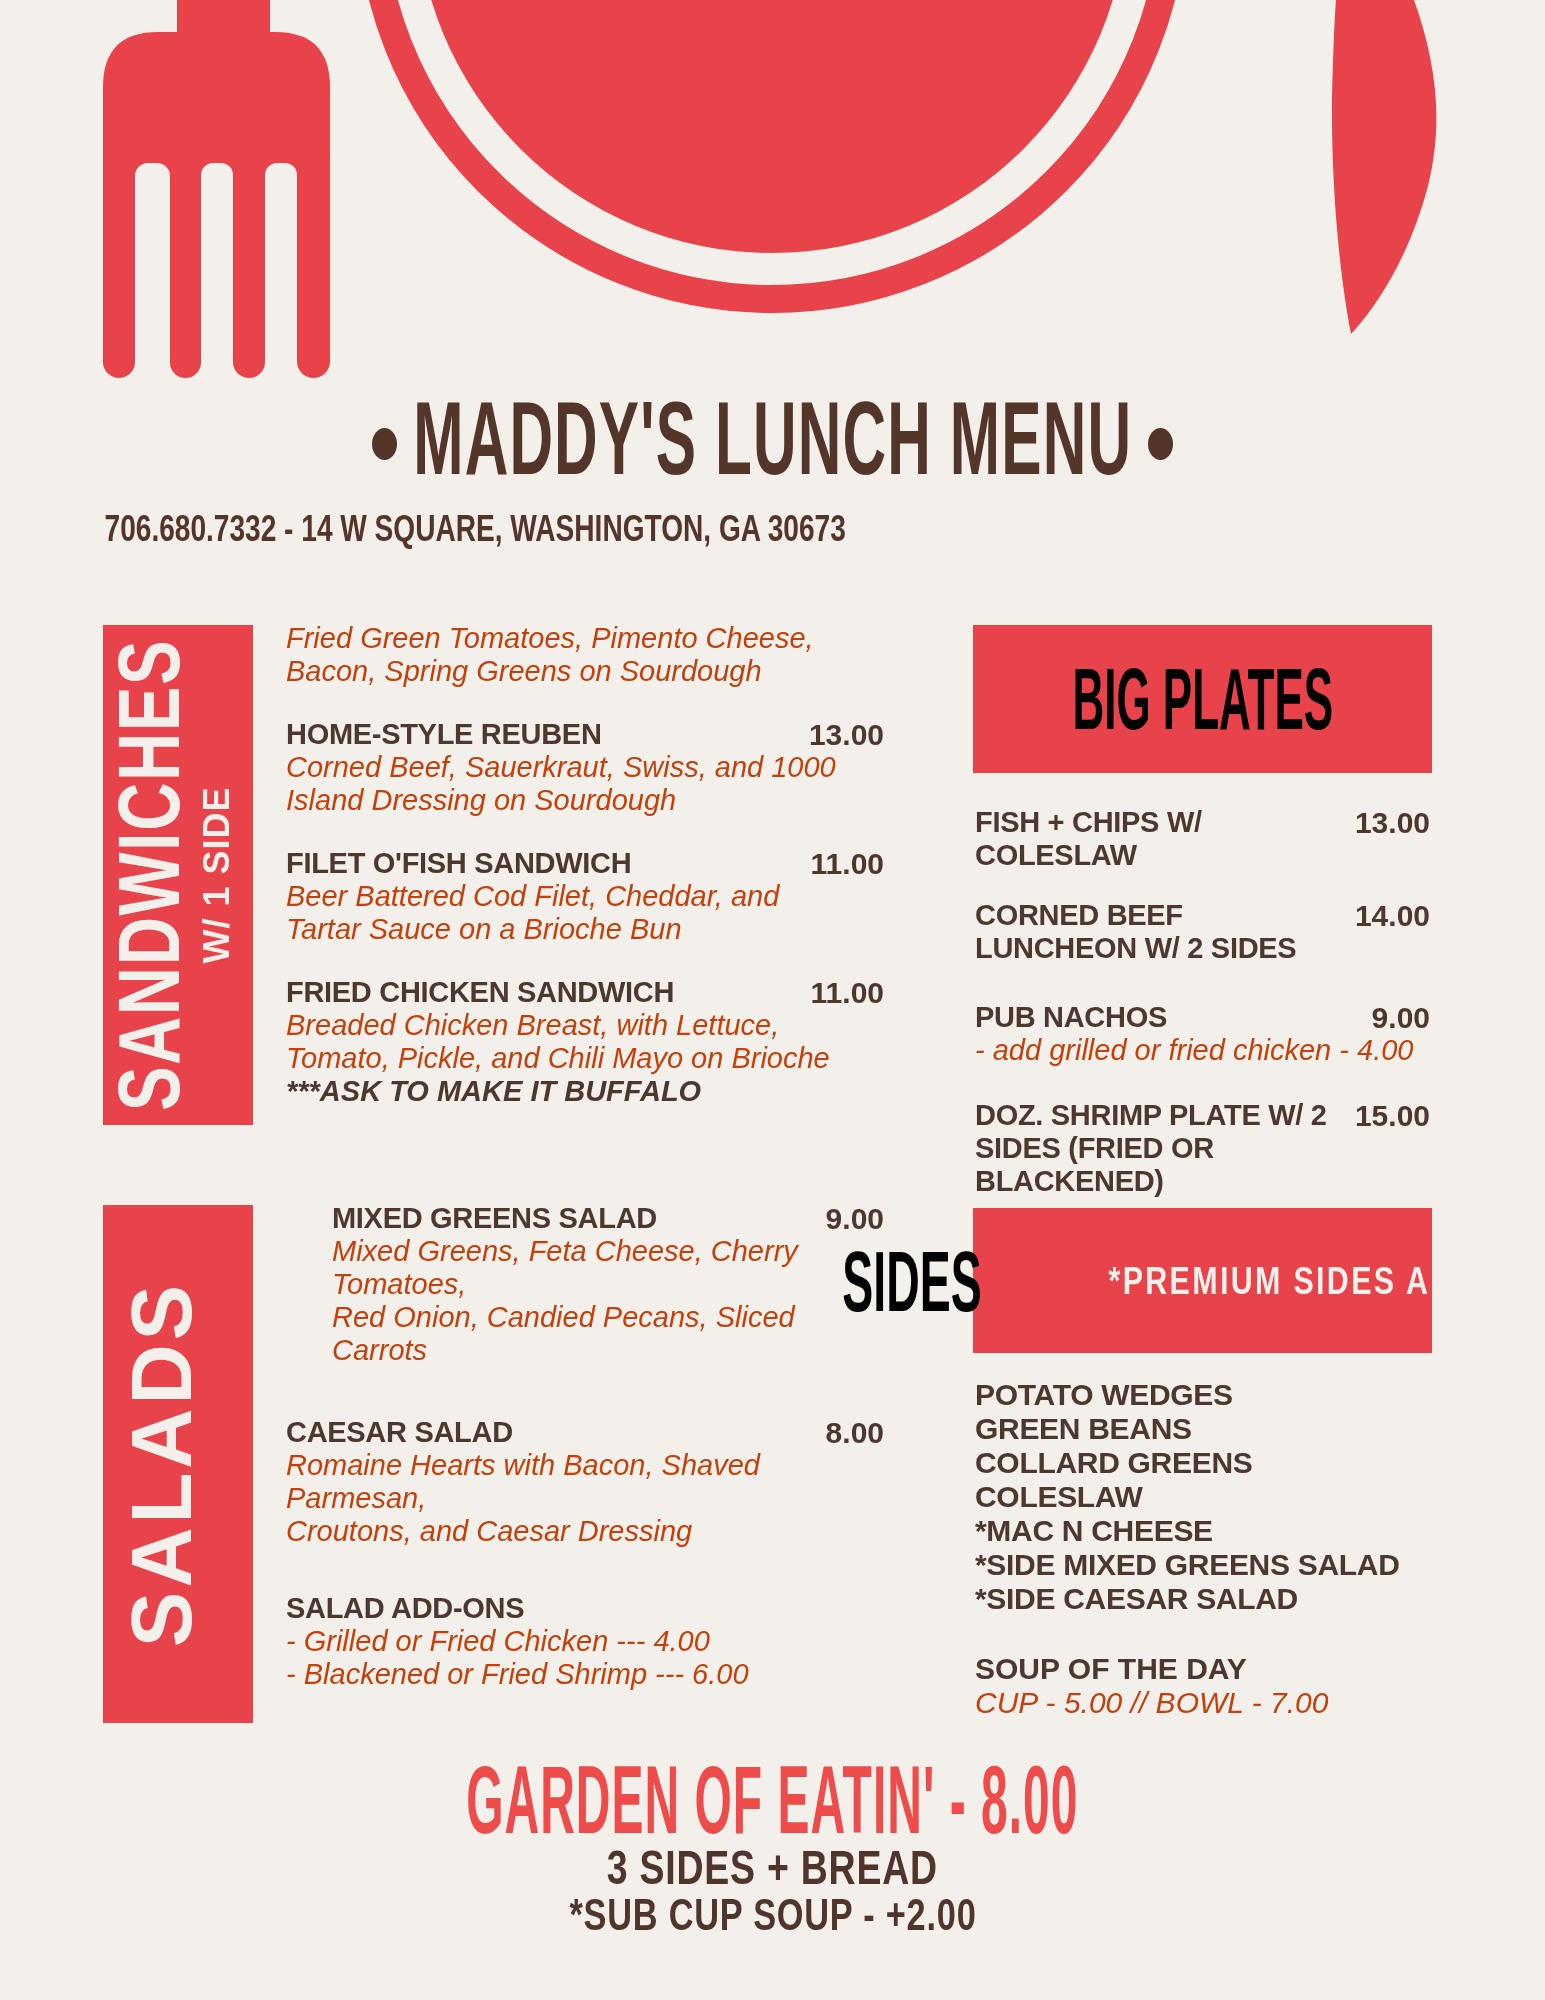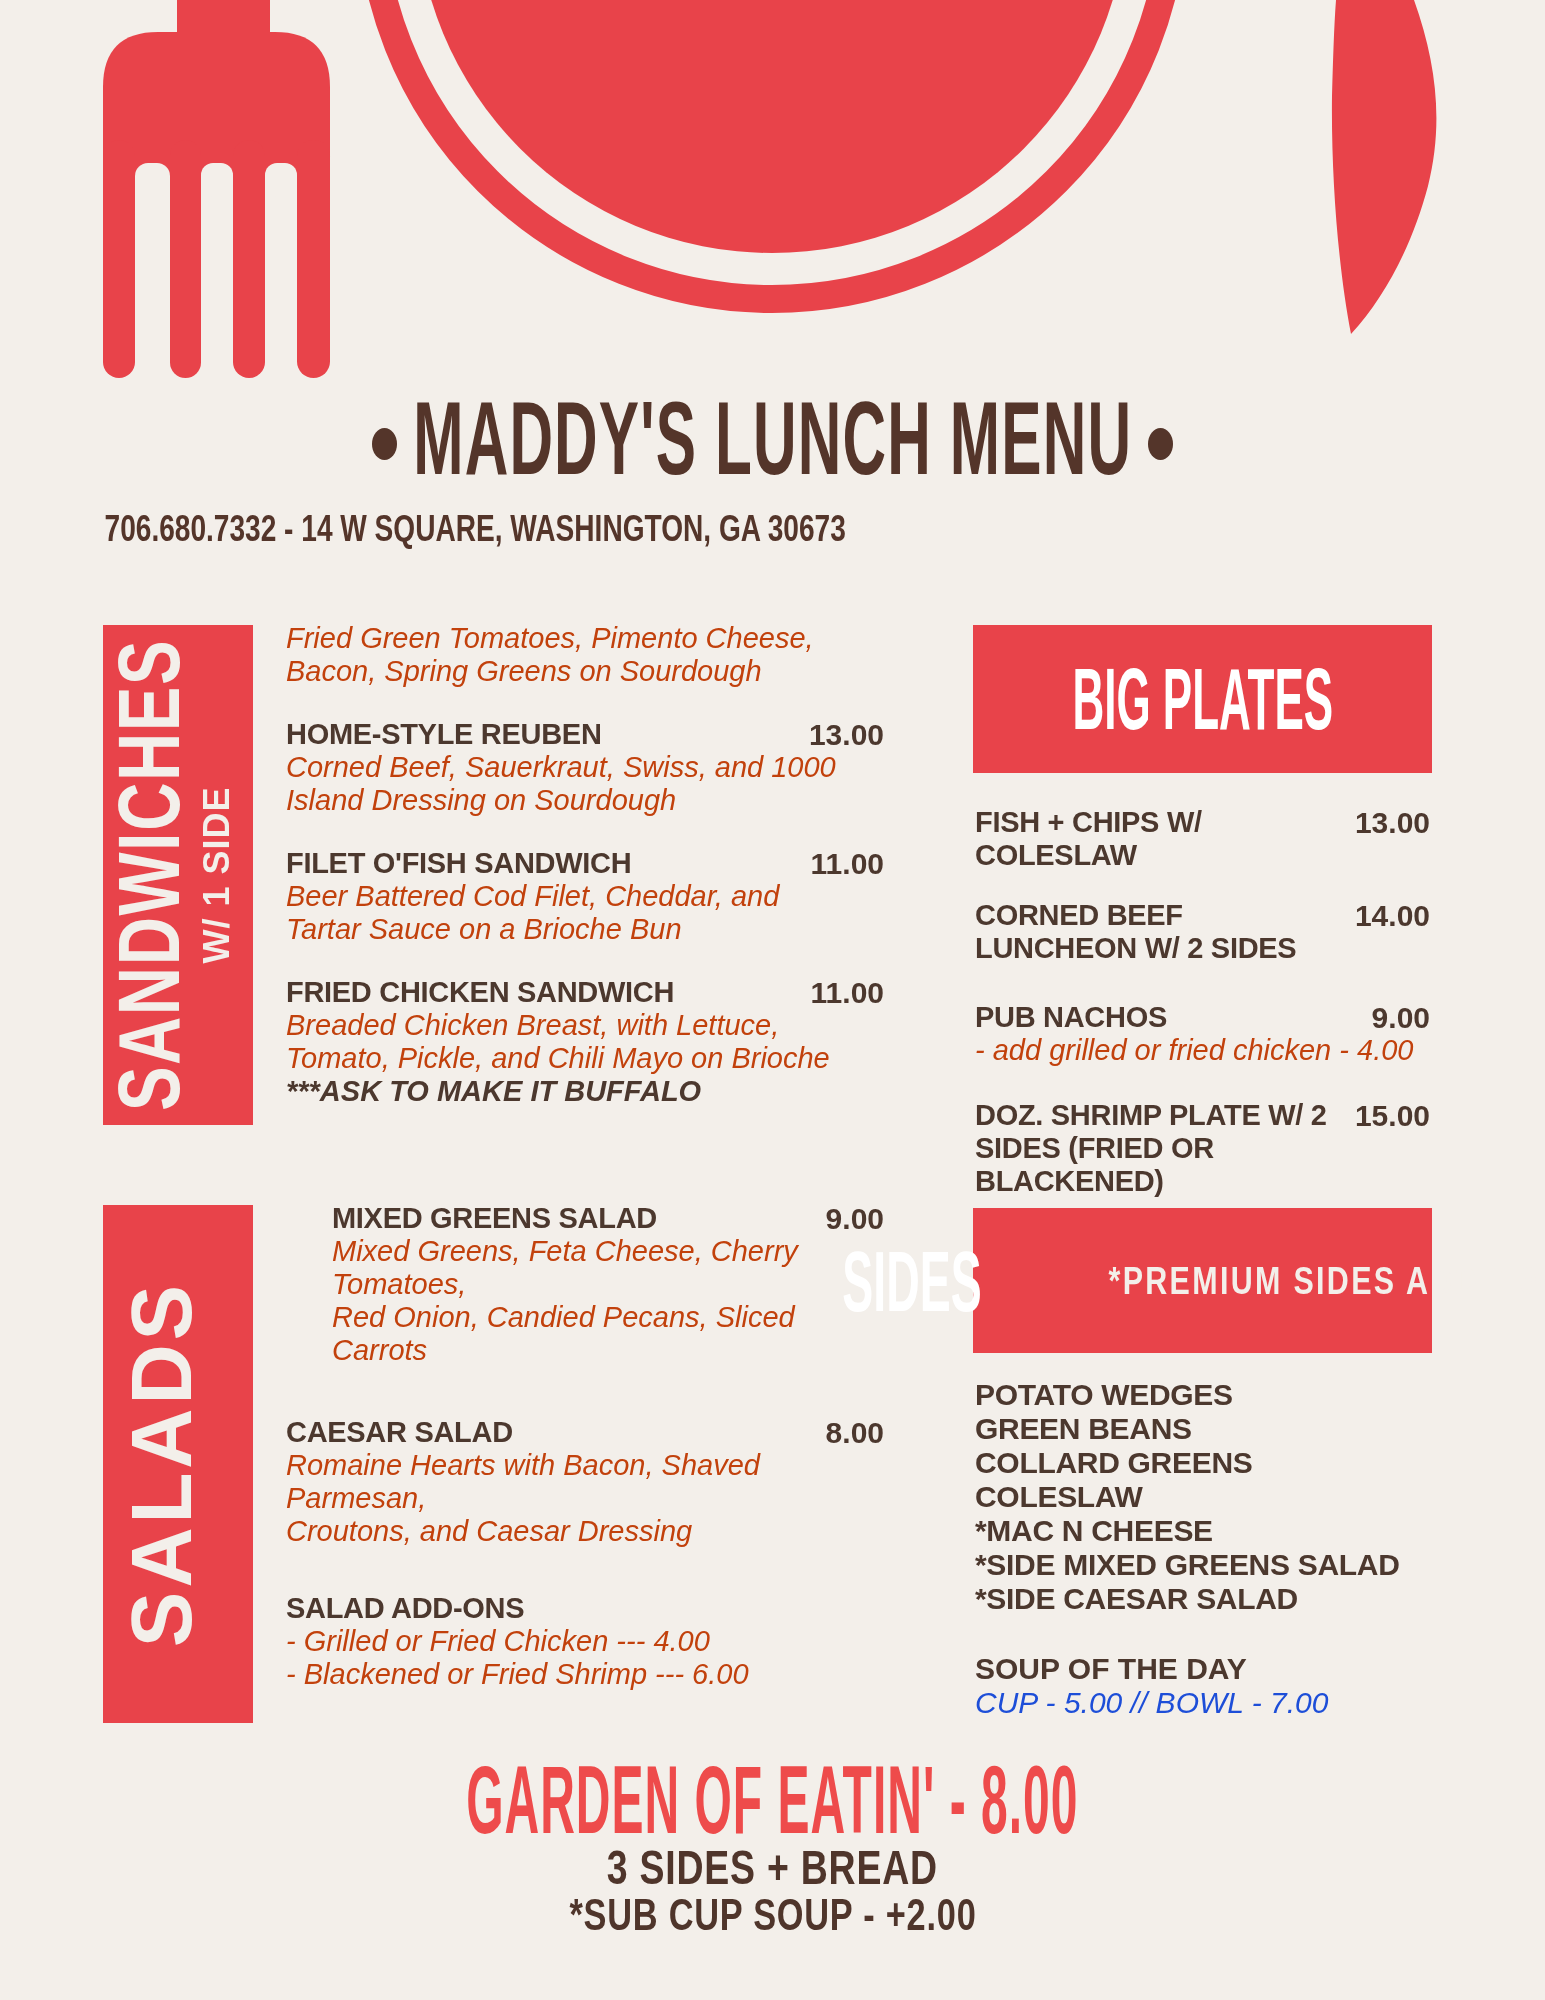--- a/index.html
+++ b/index.html
@@ -45,21 +45,21 @@
   }
   .vword-main { font-size:88px; line-height:88px; letter-spacing:2px; }
   .vword-main .cond { transform:scaleX(0.76); }
   .banner-salads .vword-main { font-size:86px; letter-spacing:4px; }
   .banner-salads .vword-main .cond { transform:scaleX(0.97); }
   .vword-sub { font-size:36px; line-height:36px; letter-spacing:1px; }
   .pos-main-sandwiches { left:46px; }
   .pos-sub-sandwiches  { left:114px; }
   .pos-main-salads     { left:58px; }
 
-  .hbanner-title { font-size:88px; line-height:88px; font-weight:bold; color:#ffffff; }
+  .hbanner-title { font-size:88px; line-height:88px; font-weight:bold; color:#000000; }
   .hbanner-title .cond { transform:scaleX(0.50); }
   .banner-sides .hbanner-title { font-size:86px; line-height:80px; }
   .banner-sides .hbanner-title .cond { transform:scaleX(0.54); }
   .hbanner-sub { font-size:39px; line-height:40px; font-weight:bold; color:#f3efea; letter-spacing:3px; }
   .hbanner-sub .cond { transform:scaleX(0.78); }
 
   
   .items { position:absolute; }
   .items-sandwiches { left:286px; top:622px;  width:598px; }
   .items-salads     { left:286px; top:1202px; width:598px; }
@@ -76,21 +76,21 @@
   .m-head { display:flex; justify-content:space-between; align-items:flex-start; }
   .m-name { font-size:29px; line-height:33px; font-weight:bold; color:#4c382e; letter-spacing:-0.3px; }
   .m-price { font-size:30px; line-height:33px; font-weight:bold; color:#4c382e; margin-left:12px; }
   .m-desc { margin:0; font-size:29px; line-height:33px; font-style:italic; color:#c2410c; }
   .m-note { margin:0; font-size:29px; line-height:33px; font-style:italic; font-weight:bold; color:#4c382e; }
 
   
   .sides-list { position:absolute; left:975px; top:1378px; width:455px; }
   .side-line { font-size:30px; line-height:34px; font-weight:bold; color:#4c382e; letter-spacing:-0.3px; }
   .soup-name { margin-top:36px; font-size:30px; line-height:34px; font-weight:bold; color:#4c382e; }
-  .soup-detail { font-size:30px; line-height:34px; font-style:italic; color:#1d4ed8; }
+  .soup-detail { font-size:30px; line-height:34px; font-style:italic; color:#c2410c; }
 
   
   .footer-head {
     position:absolute; top:1752px; left:0; width:100%; text-align:center;
     font-size:96px; line-height:96px; font-weight:bold; color:#ee4b4b;
   }
   .footer-head .cond { transform:scaleX(0.50); letter-spacing:2px; }
   .footer-line2 {
     position:absolute; top:1846px; left:0; width:100%; text-align:center;
     font-size:48px; line-height:44px; font-weight:bold; color:#4f352b;

